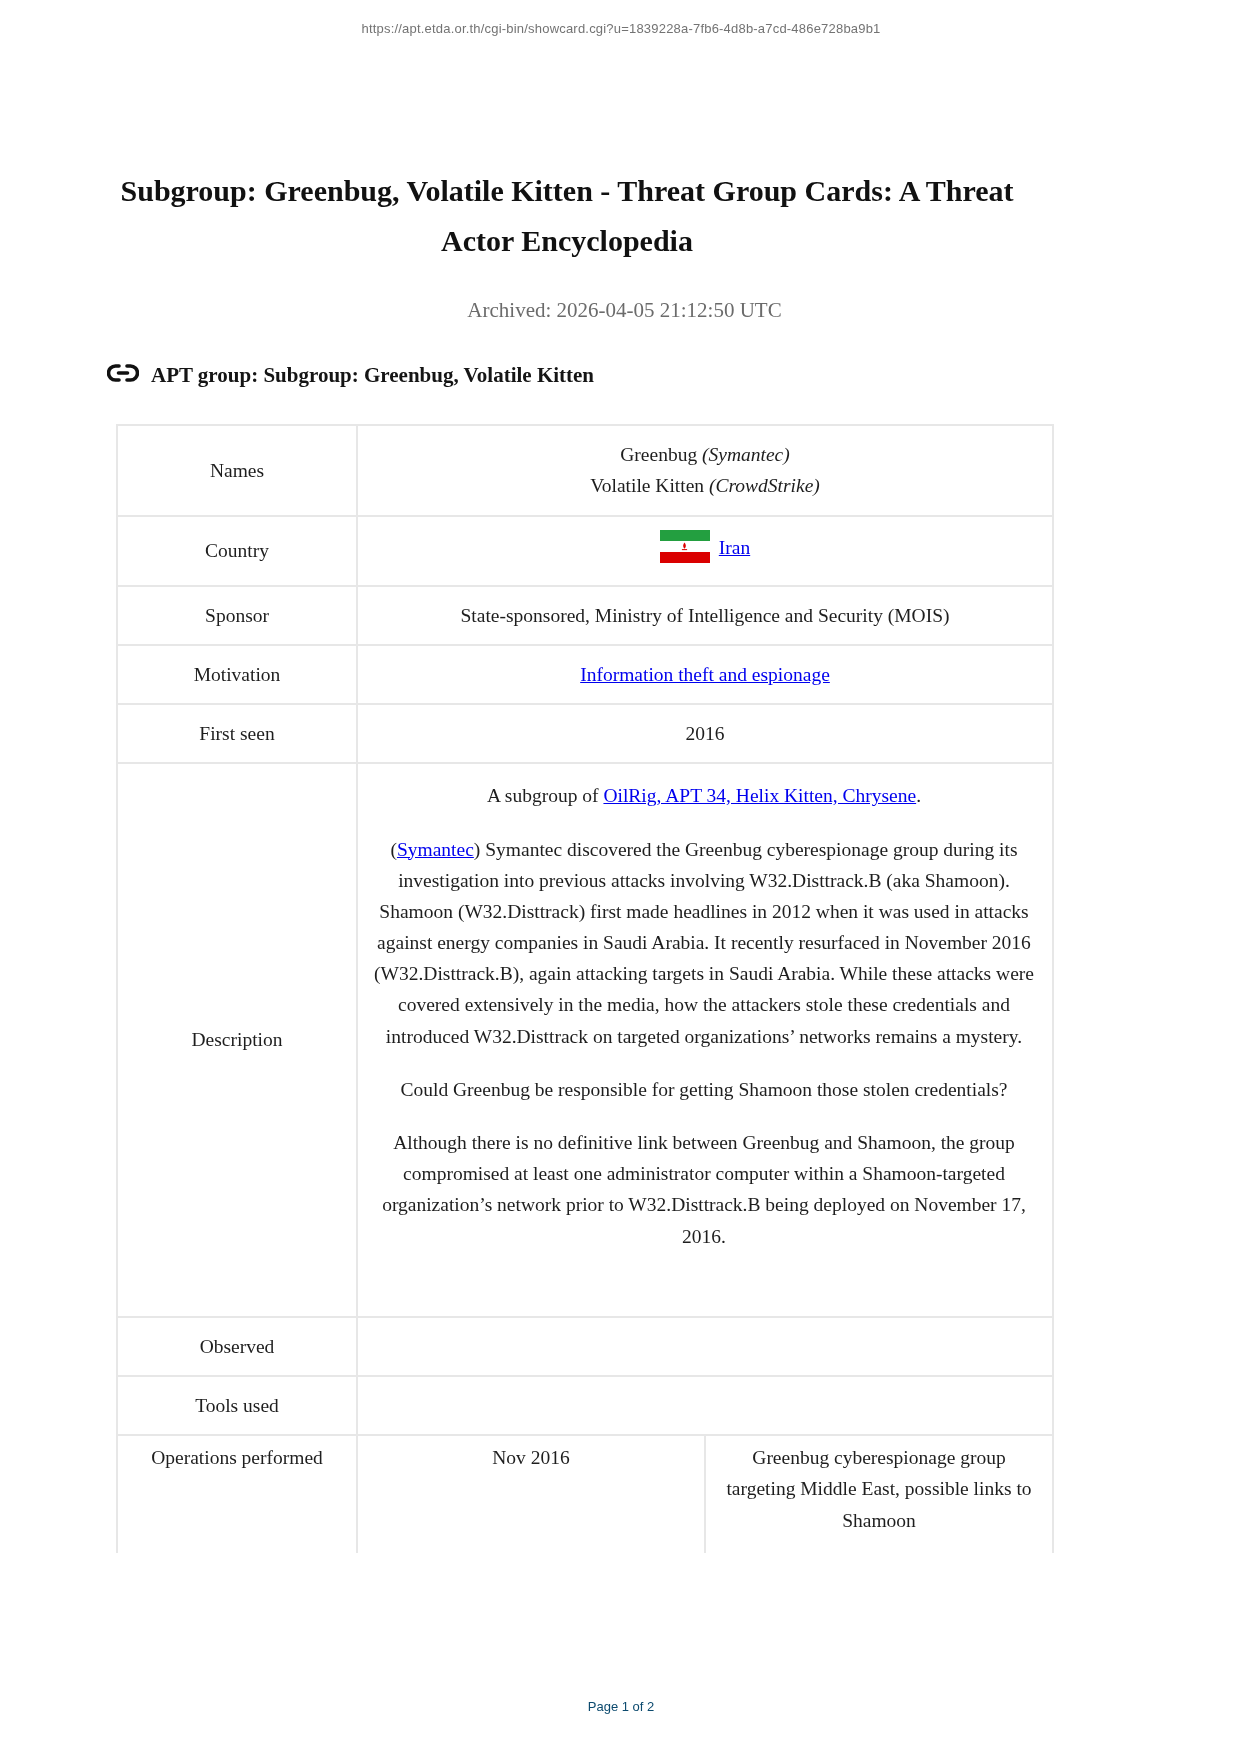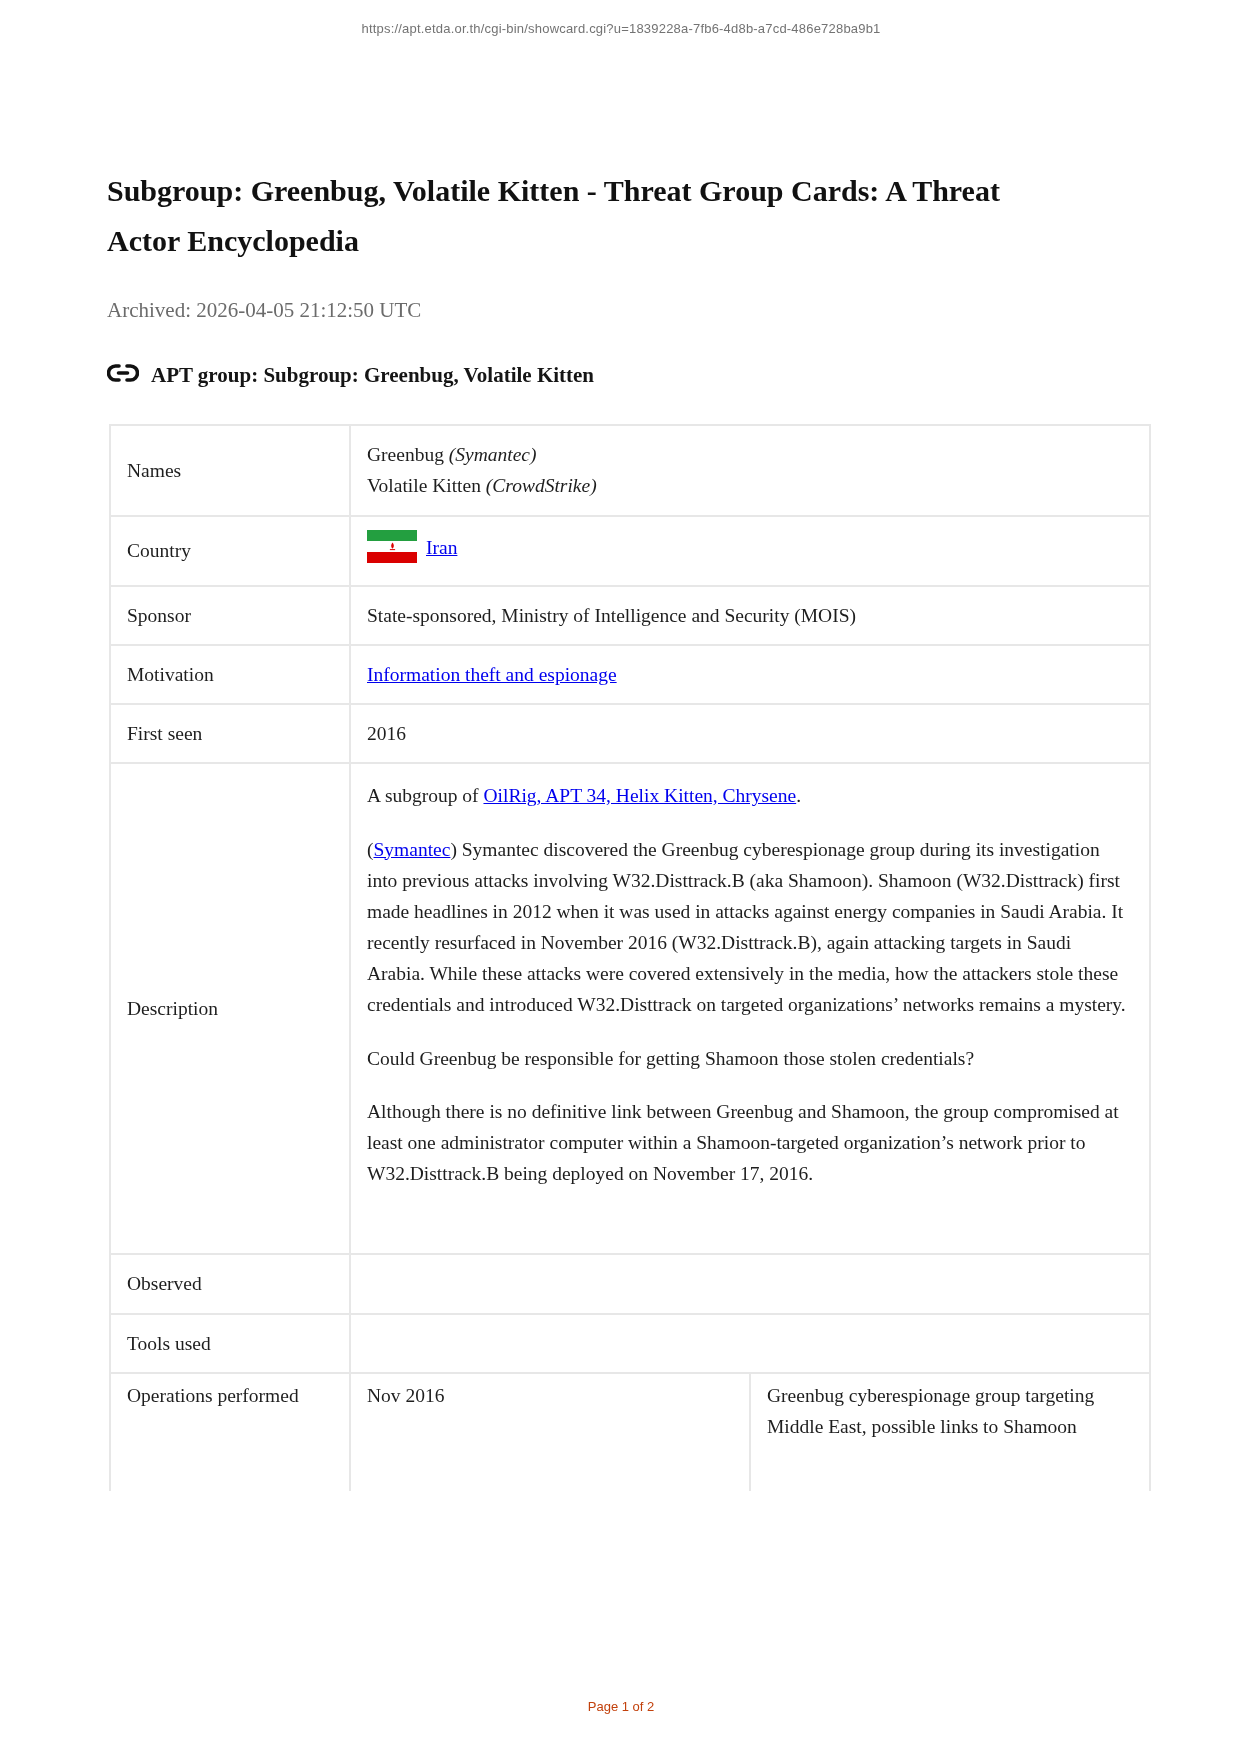--- a/index.html
+++ b/index.html
@@ -12,21 +12,21 @@
     overflow: hidden;
   }
   .url-header {
     padding-top: 21px;
     text-align: center;
     font-family: "Liberation Sans", sans-serif;
     font-size: 13px;
     color: #737373;
     letter-spacing: 0.2px;
   }
-  .content { margin: 130px 100px 0 107px; }
+  .content { margin: 130px 100px 0 107px; text-align: center; }
   .page-title {
     font-size: 30px;
     font-weight: bold;
     line-height: 1.67;
     max-width: 920px;
     color: #111111;
   }
   .archived {
     margin-top: 32px;
     font-size: 21px;
@@ -44,23 +44,23 @@
     display: flex;
     align-items: center;
     gap: 12px;
     font-size: 21px;
     font-weight: bold;
     color: #151515;
   }
   .apt-heading .chain { flex: 0 0 auto; display: inline-flex; margin-top: -6px; }
   table.threat-card {
     margin-top: 36px;
-    margin-left: 2px;
+    margin-left: 9px;
     border-collapse: collapse;
-    width: 1042px;
+    width: 938px;
     font-size: 19.5px;
     line-height: 1.6;
     color: #1e1e1e;
     table-layout: fixed;
   }
   table.threat-card td {
     border: 2px solid #e7e7e7;
     padding: 13px 16px;
     vertical-align: middle;
     word-wrap: break-word;
@@ -96,21 +96,21 @@
   .iran-flag .emblem {
     position: absolute; top: 11px; left: 0; width: 100%; height: 11px;
     display: flex; align-items: center; justify-content: center;
   }
   .page-footer {
     position: absolute;
     bottom: 42px; left: 0; width: 100%;
     text-align: center;
     font-family: "Liberation Sans", sans-serif;
     font-size: 13px;
-    color: #c2410c;
+    color: #0c4a6e;
   }
 </style>
 </head>
 <body>
 
 <div class="url-header">
   <span>https://apt.etda.or.th/cgi-bin/showcard.cgi?u=1839228a-7fb6-4d8b-a7cd-486e728ba9b1</span>
 </div>
 
 <div class="content">

